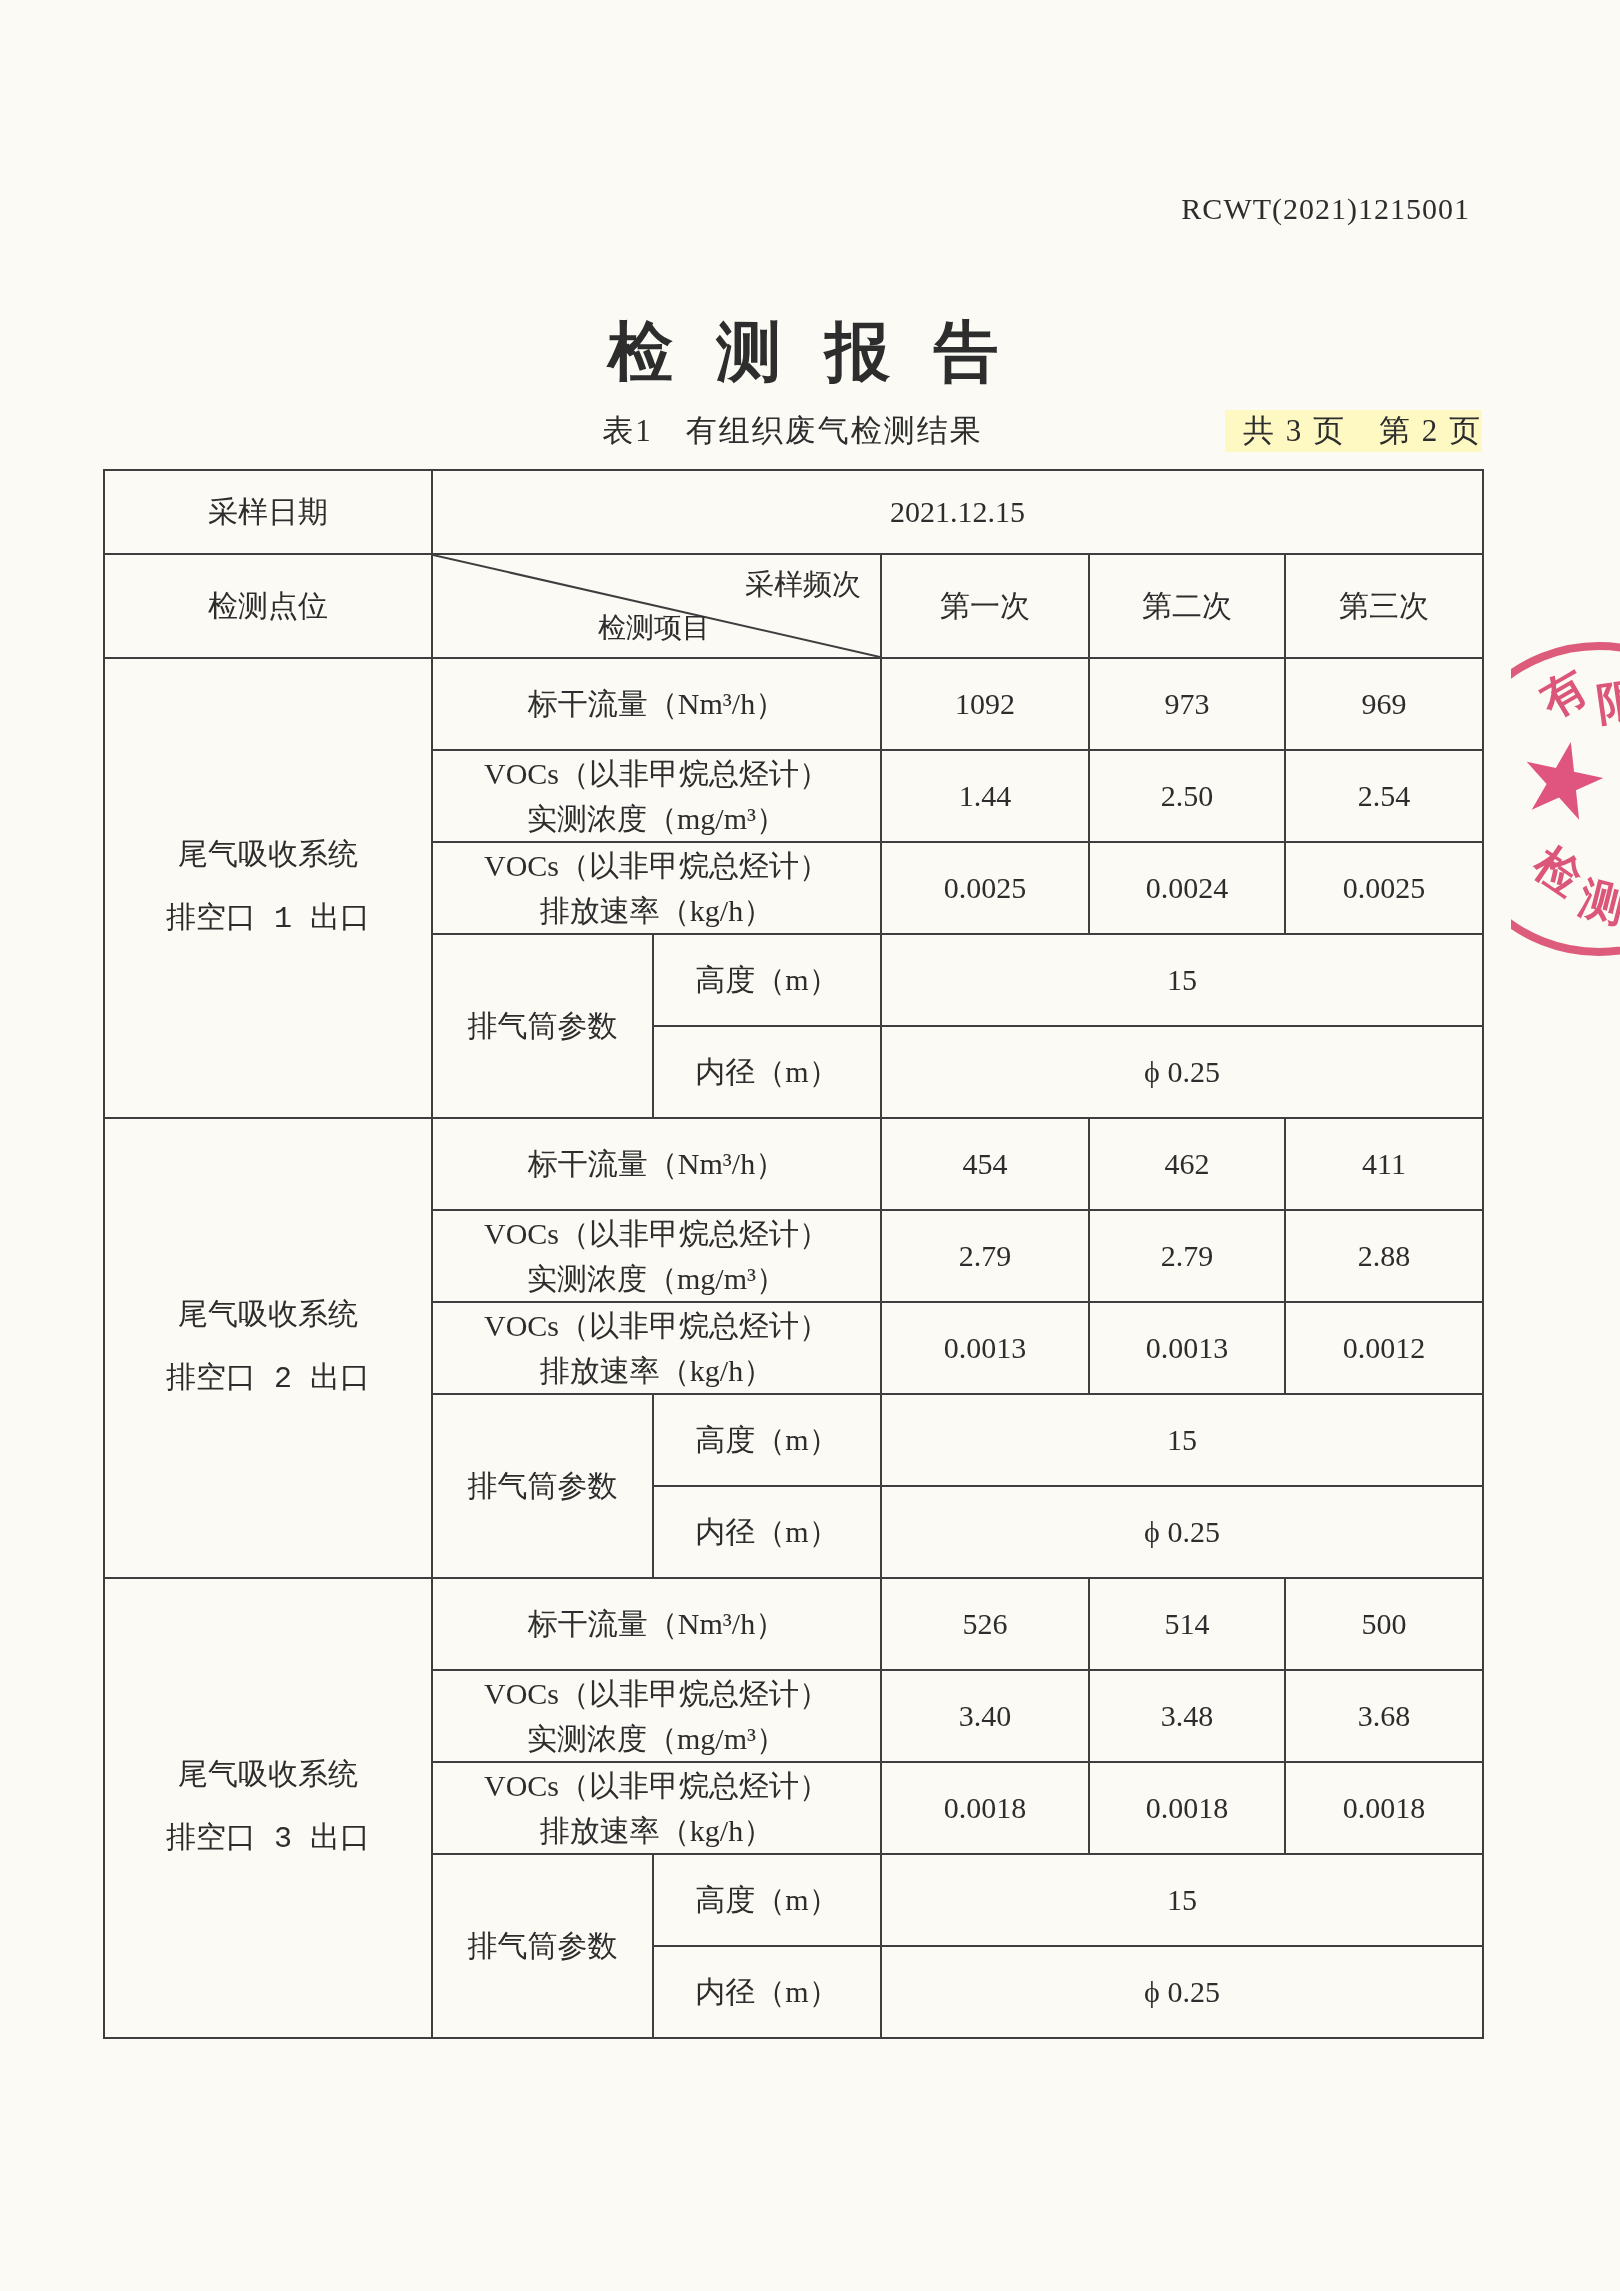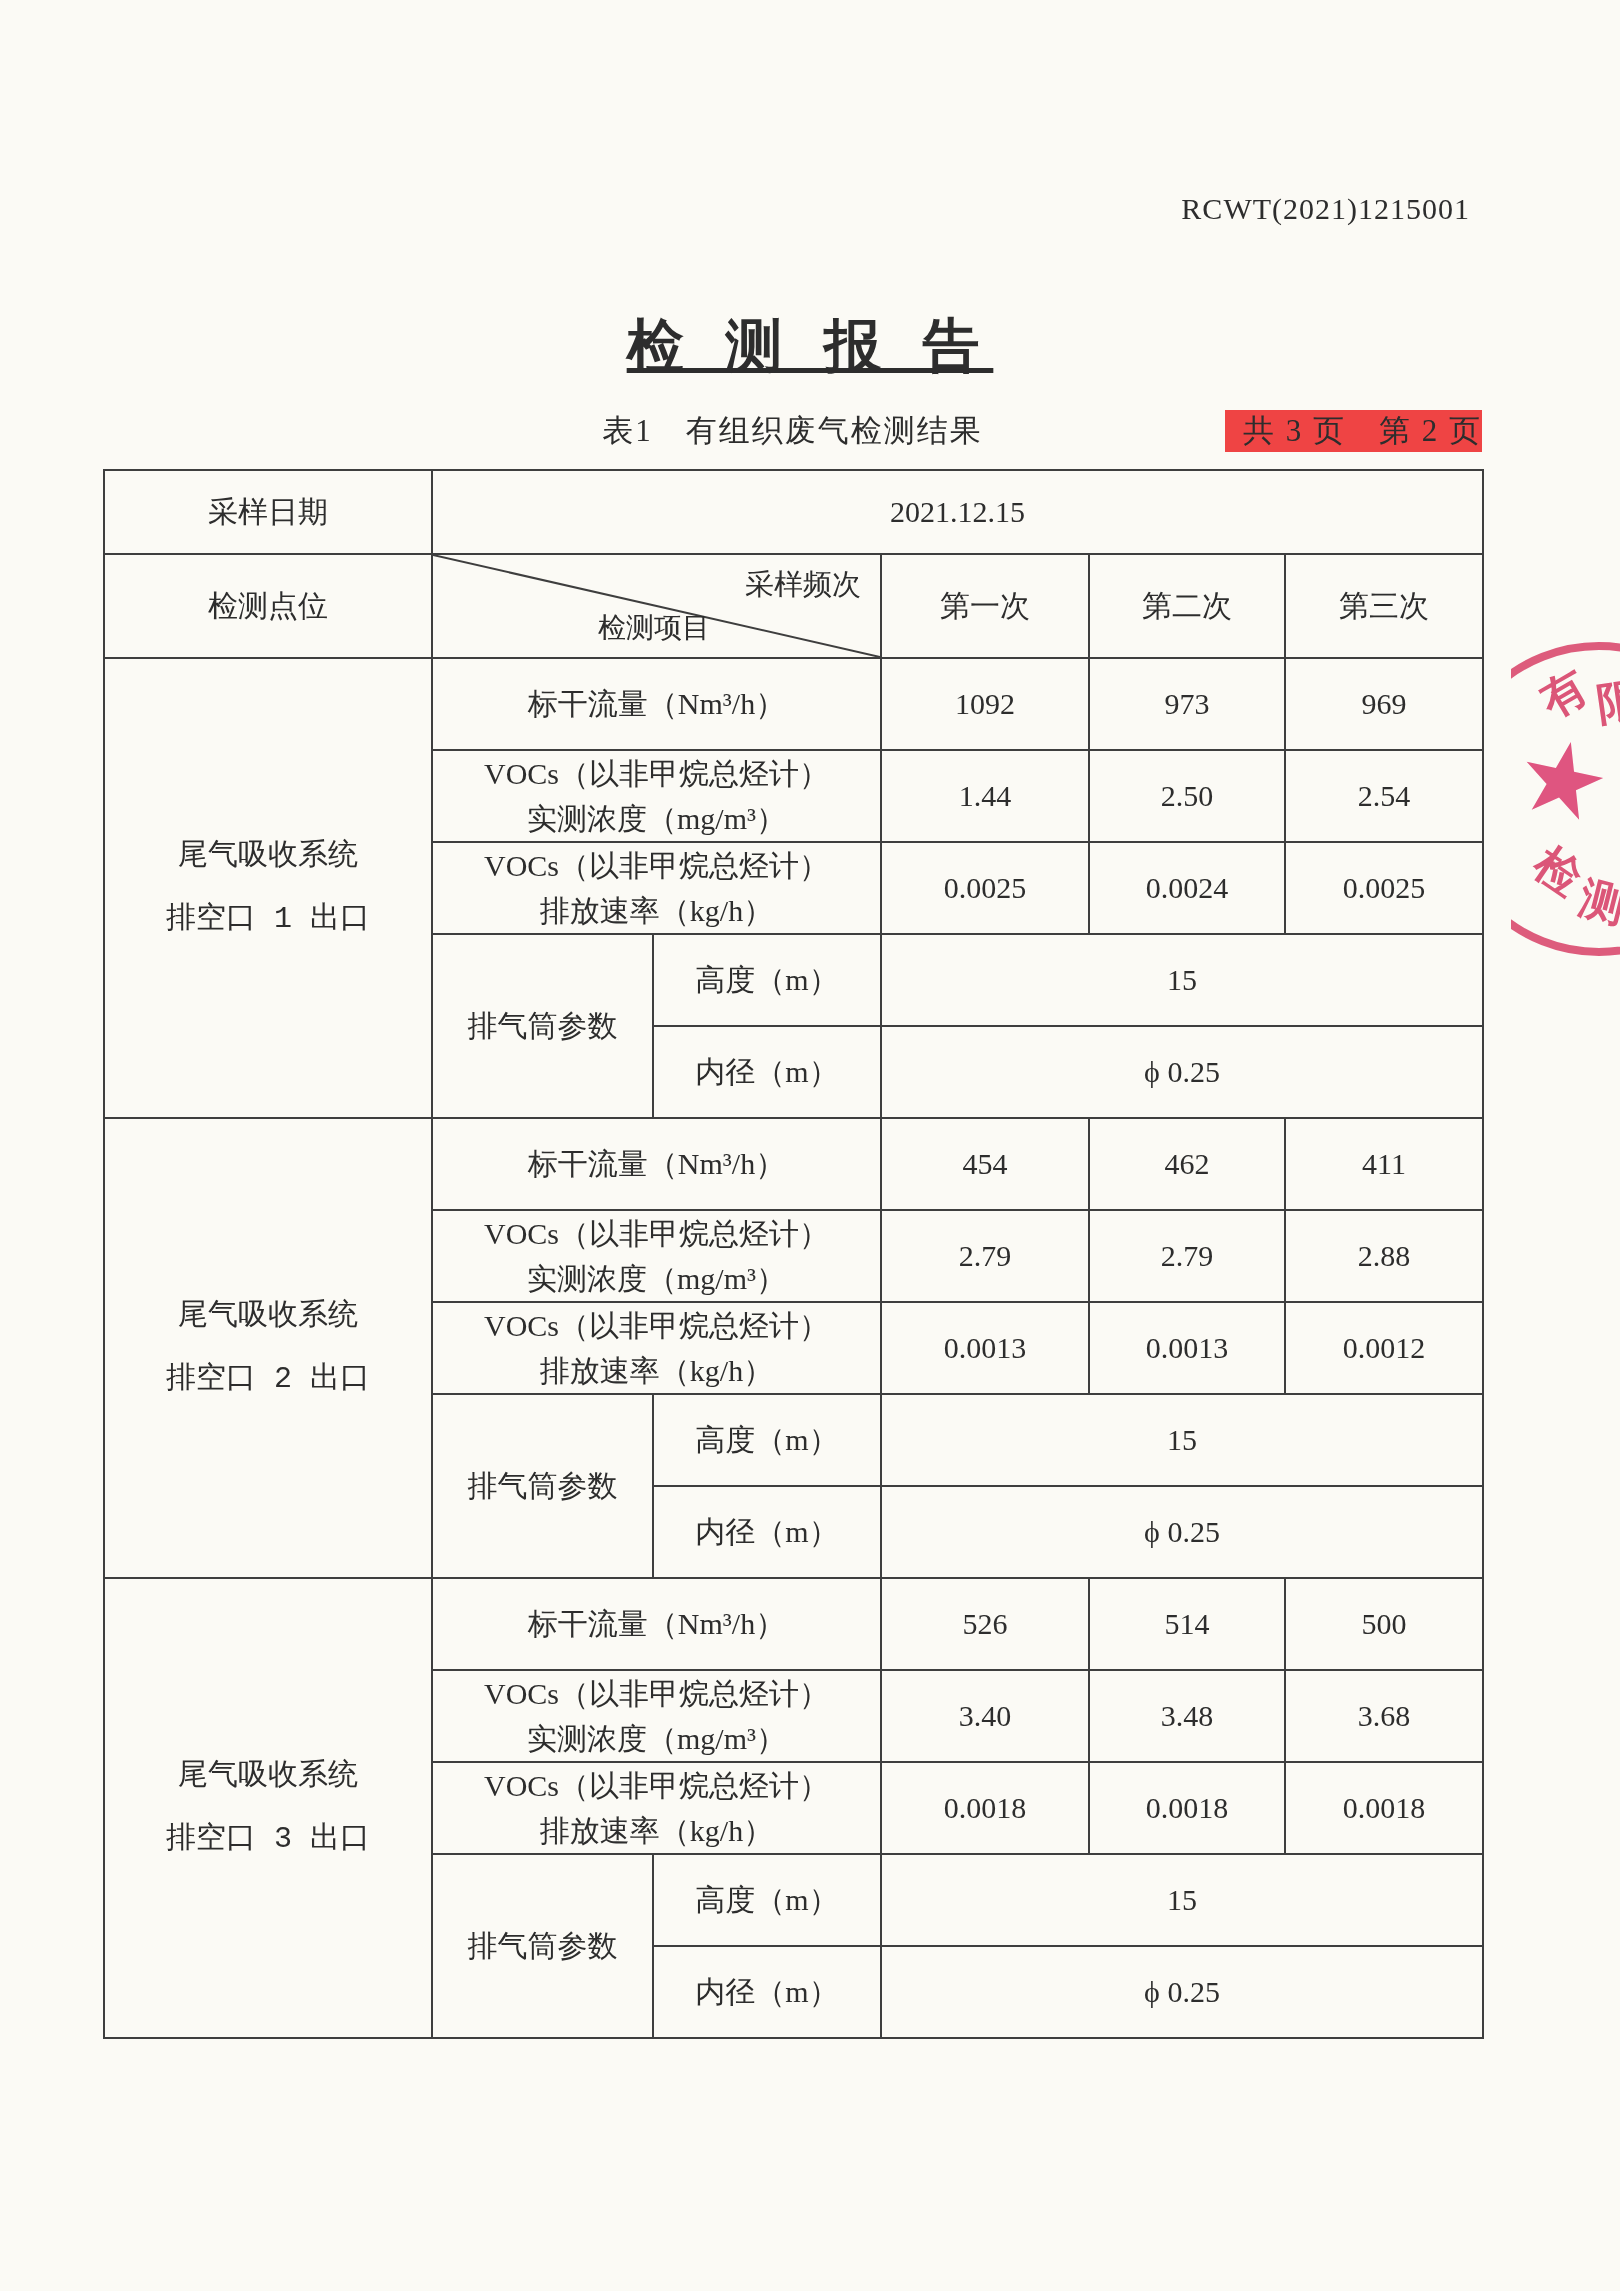--- a/index.html
+++ b/index.html
@@ -16,33 +16,33 @@
   .report-no{
     position:absolute;top:192px;right:150px;
     font-size:30px;letter-spacing:1px;white-space:nowrap;
   }
   .company{
     position:absolute;top:239px;left:0;width:100%;
     text-align:center;font-size:40px;letter-spacing:4.9px;white-space:nowrap;
   }
   .title{
     position:absolute;top:308px;left:0;width:100%;
-    text-align:center;font-size:57px;font-weight:bold;
-    letter-spacing:13.7px;white-space:nowrap;text-decoration:underline;
+    text-align:center;font-size:65px;font-weight:bold;
+    letter-spacing:13.7px;white-space:nowrap;
   }
   .caption-row{
     position:absolute;top:410px;left:103px;width:1379px;height:43px;
   }
   .caption{
     position:absolute;left:0;width:100%;text-align:center;
     font-size:31px;letter-spacing:2px;white-space:nowrap;
   }
   .page-info{
     position:absolute;right:0;top:0;font-size:31px;letter-spacing:2px;white-space:nowrap;
-    background:#ef4444;padding-left:17.6px;
+    background:#fef9c3;padding-left:17.6px;
   }
 
   
   .tbl-wrap{position:absolute;left:103px;top:469px;}
   table.results{
     border-collapse:collapse;table-layout:fixed;width:1379px;
     border:2.9px solid #3e3e3e;
   }
   table.results td{
     border:2px solid #3e3e3e;

